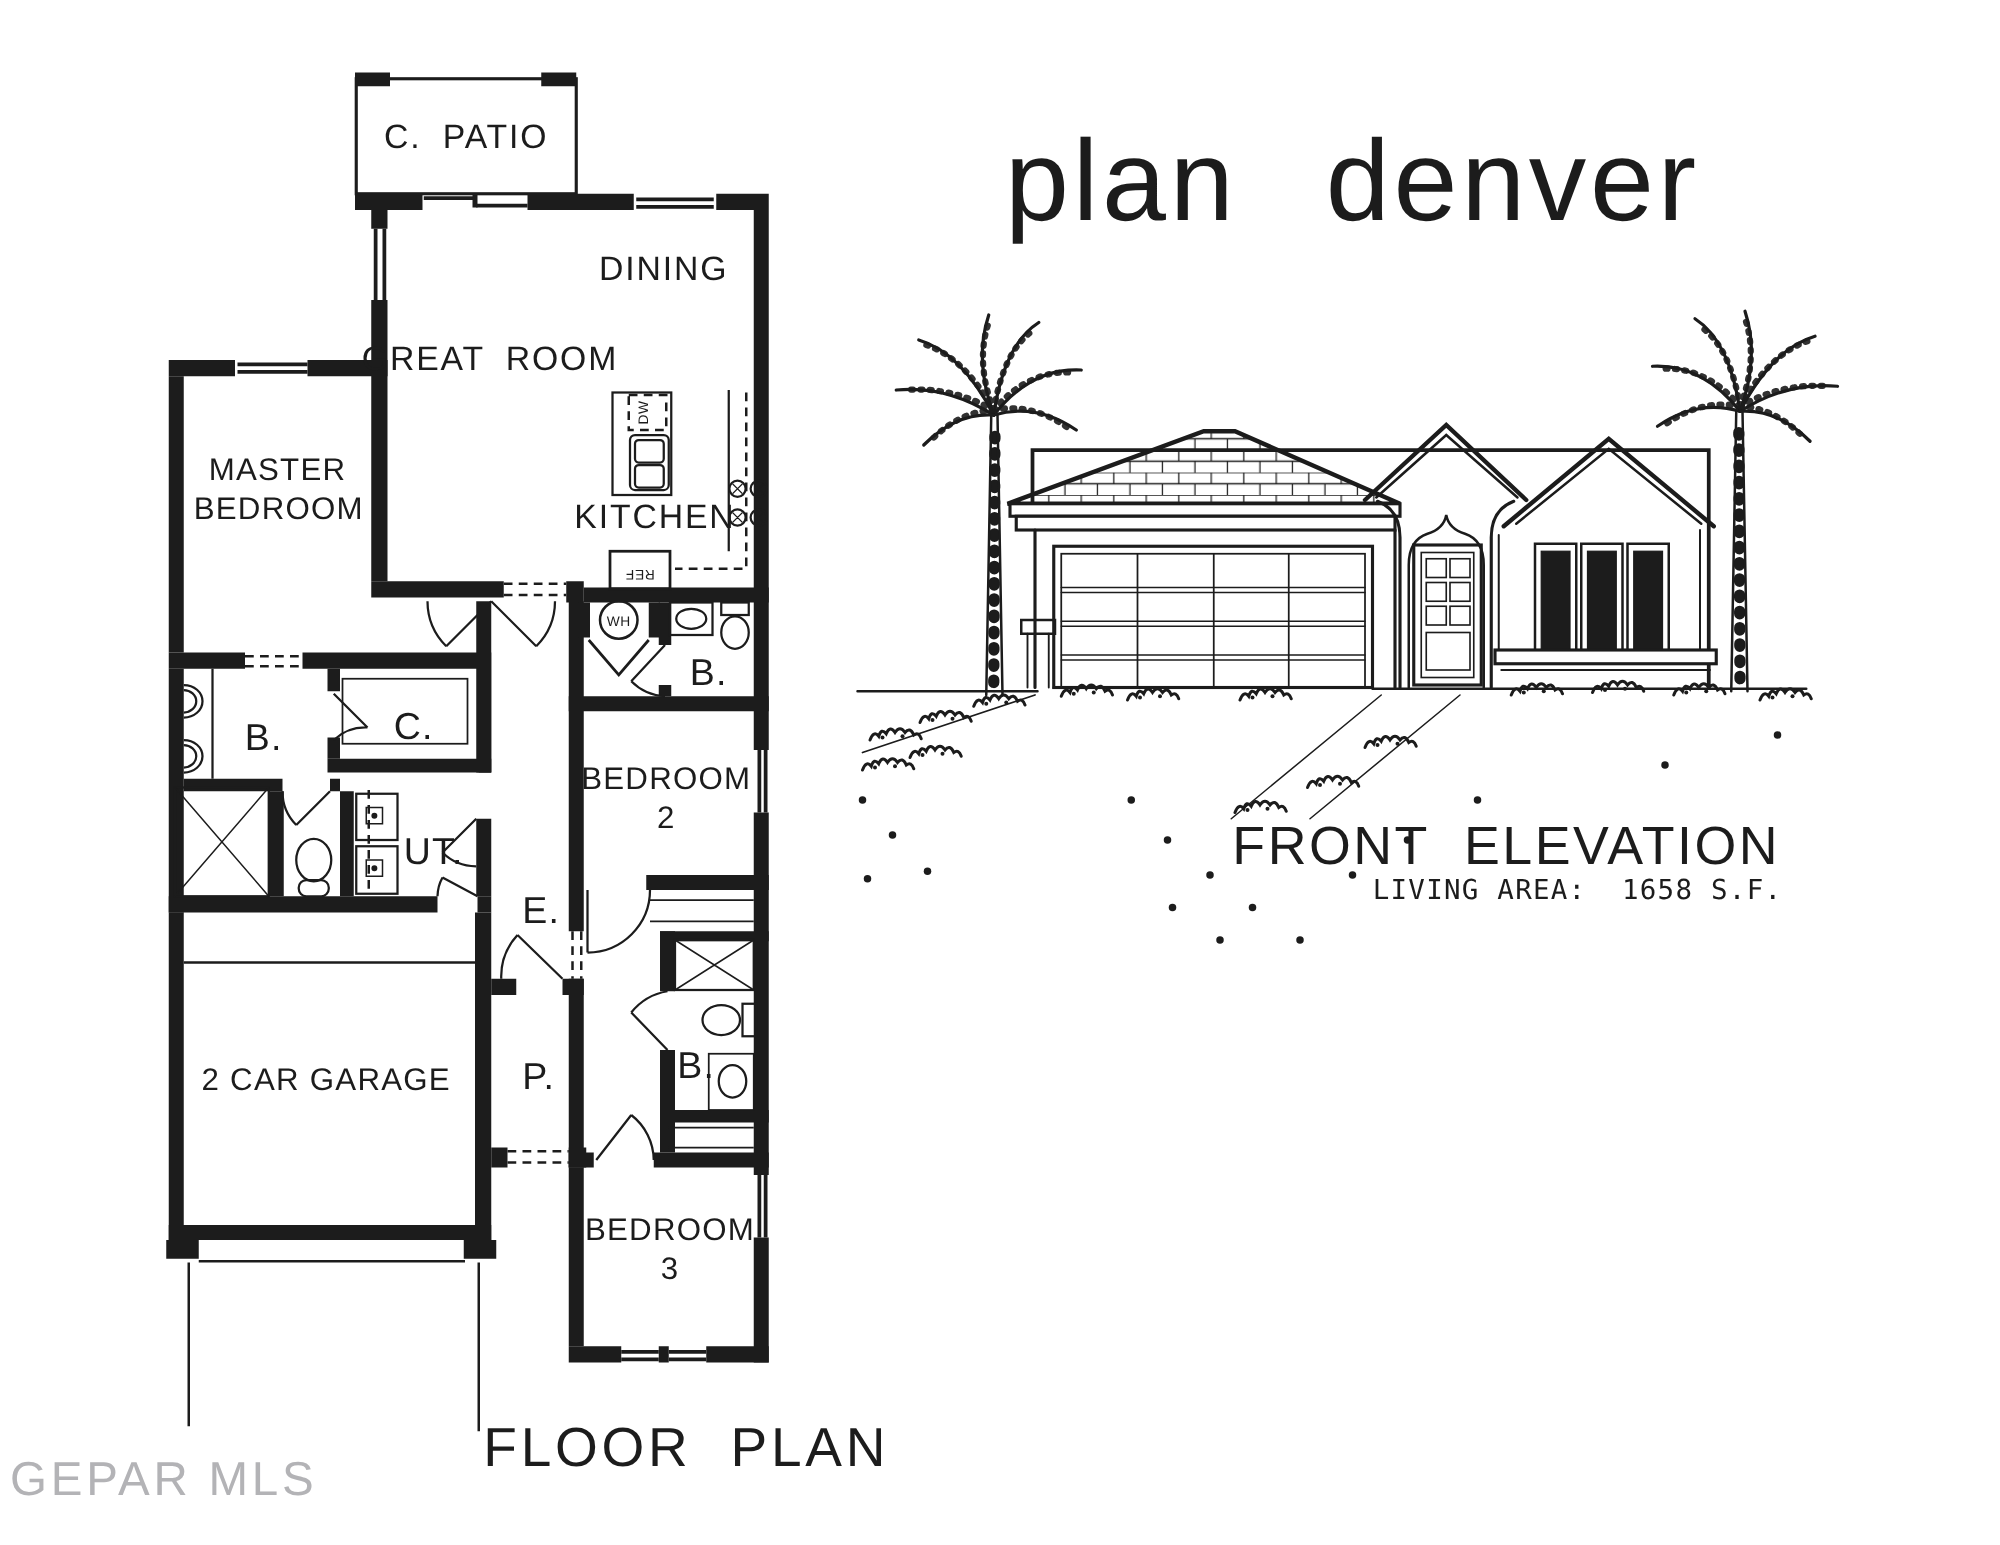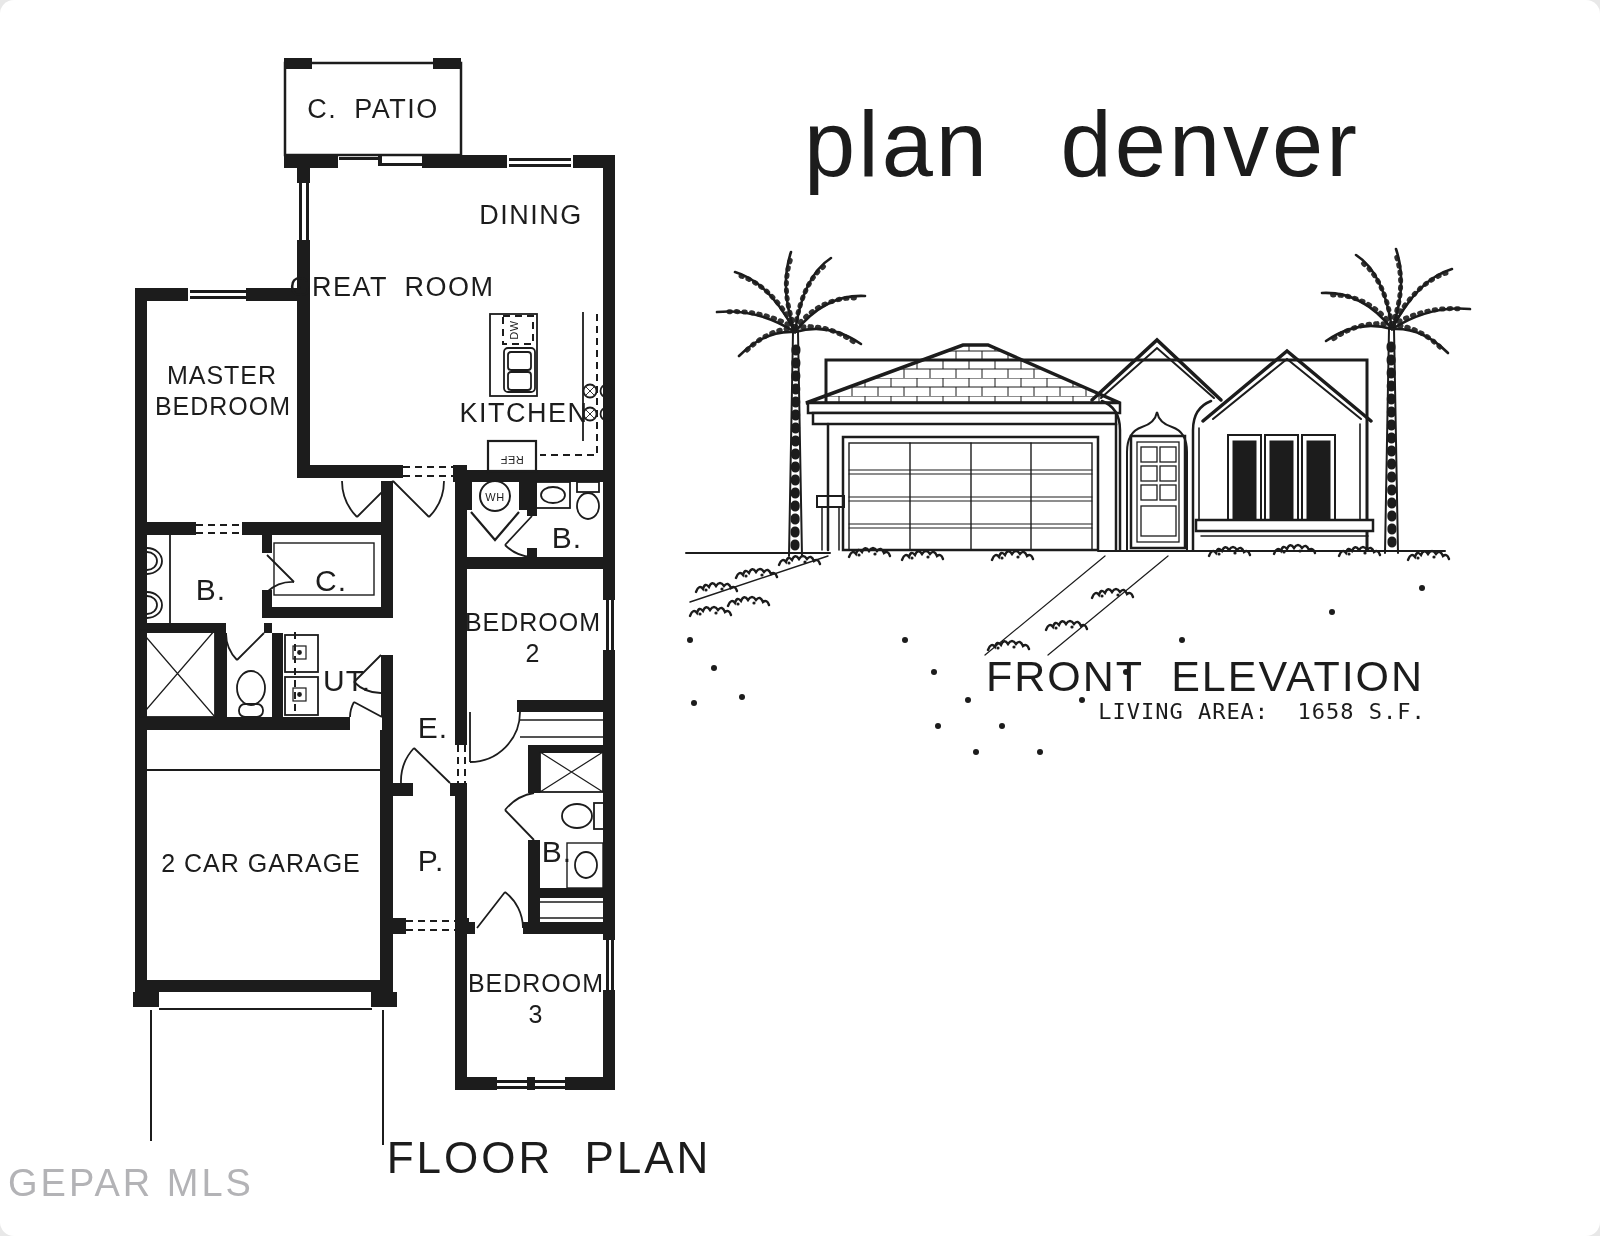--- a/index.html
+++ b/index.html
@@ -1,17 +1,17 @@
 <!DOCTYPE html>
 <html><head>
 <meta charset="utf-8">
 <style>
   html,body { margin:0; padding:0; background:#e8e8e8; }
   .sheet { position:relative; width:1600px; height:1236px; background:#ffffff; margin:0 auto;
-           font-family:"Liberation Sans", sans-serif;border-radius:14px; }
+           font-family:"Liberation Sans", sans-serif; }
   svg { position:absolute; left:0; top:0; }
   text { fill:#1c1c1c; }
   .room  { font-size:27px; letter-spacing:1.5px; word-spacing:8px; }
   .room-sm { font-size:25px; letter-spacing:1px; }
   .tag   { font-size:30px; letter-spacing:1px; }
   .caption { font-size:44px; letter-spacing:3px; word-spacing:16px; }
   .title { font-size:92px; letter-spacing:3px; word-spacing:42px; }
   .elev-caption { font-size:43px; letter-spacing:2px; word-spacing:14px; }
   .area  { font-family:"DejaVu Sans Mono", monospace; font-size:22px; letter-spacing:1px; white-space:pre; }
   .mini  { font-size:11px; letter-spacing:0.5px; }

